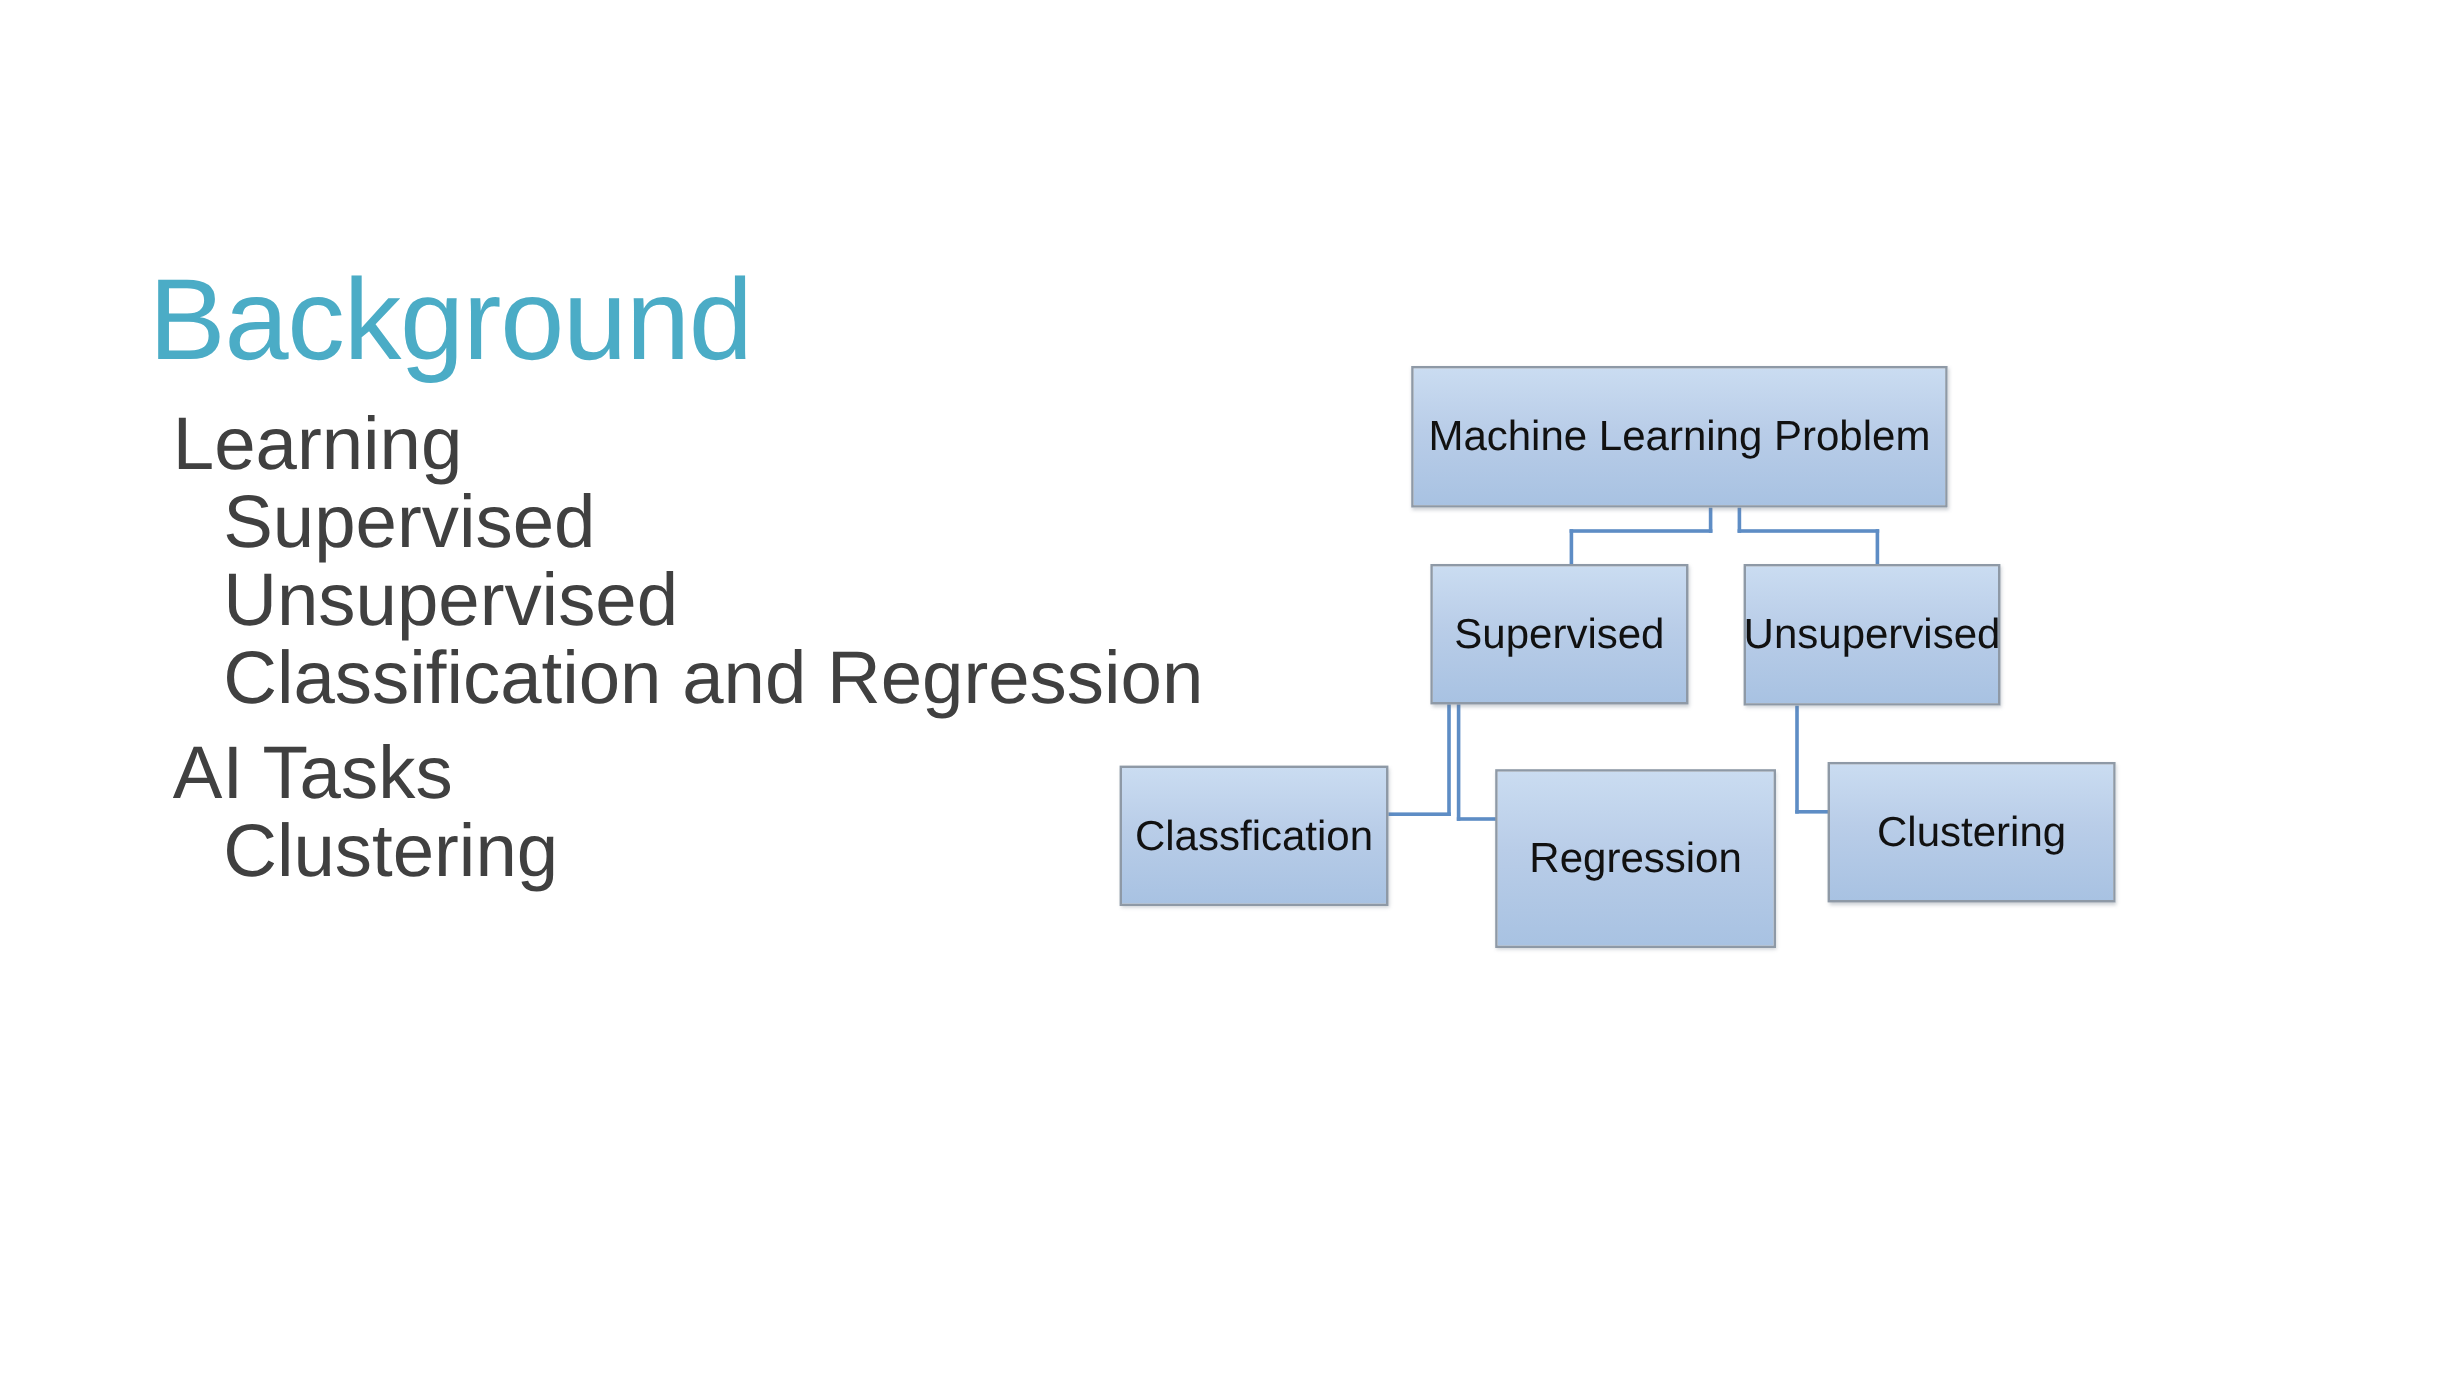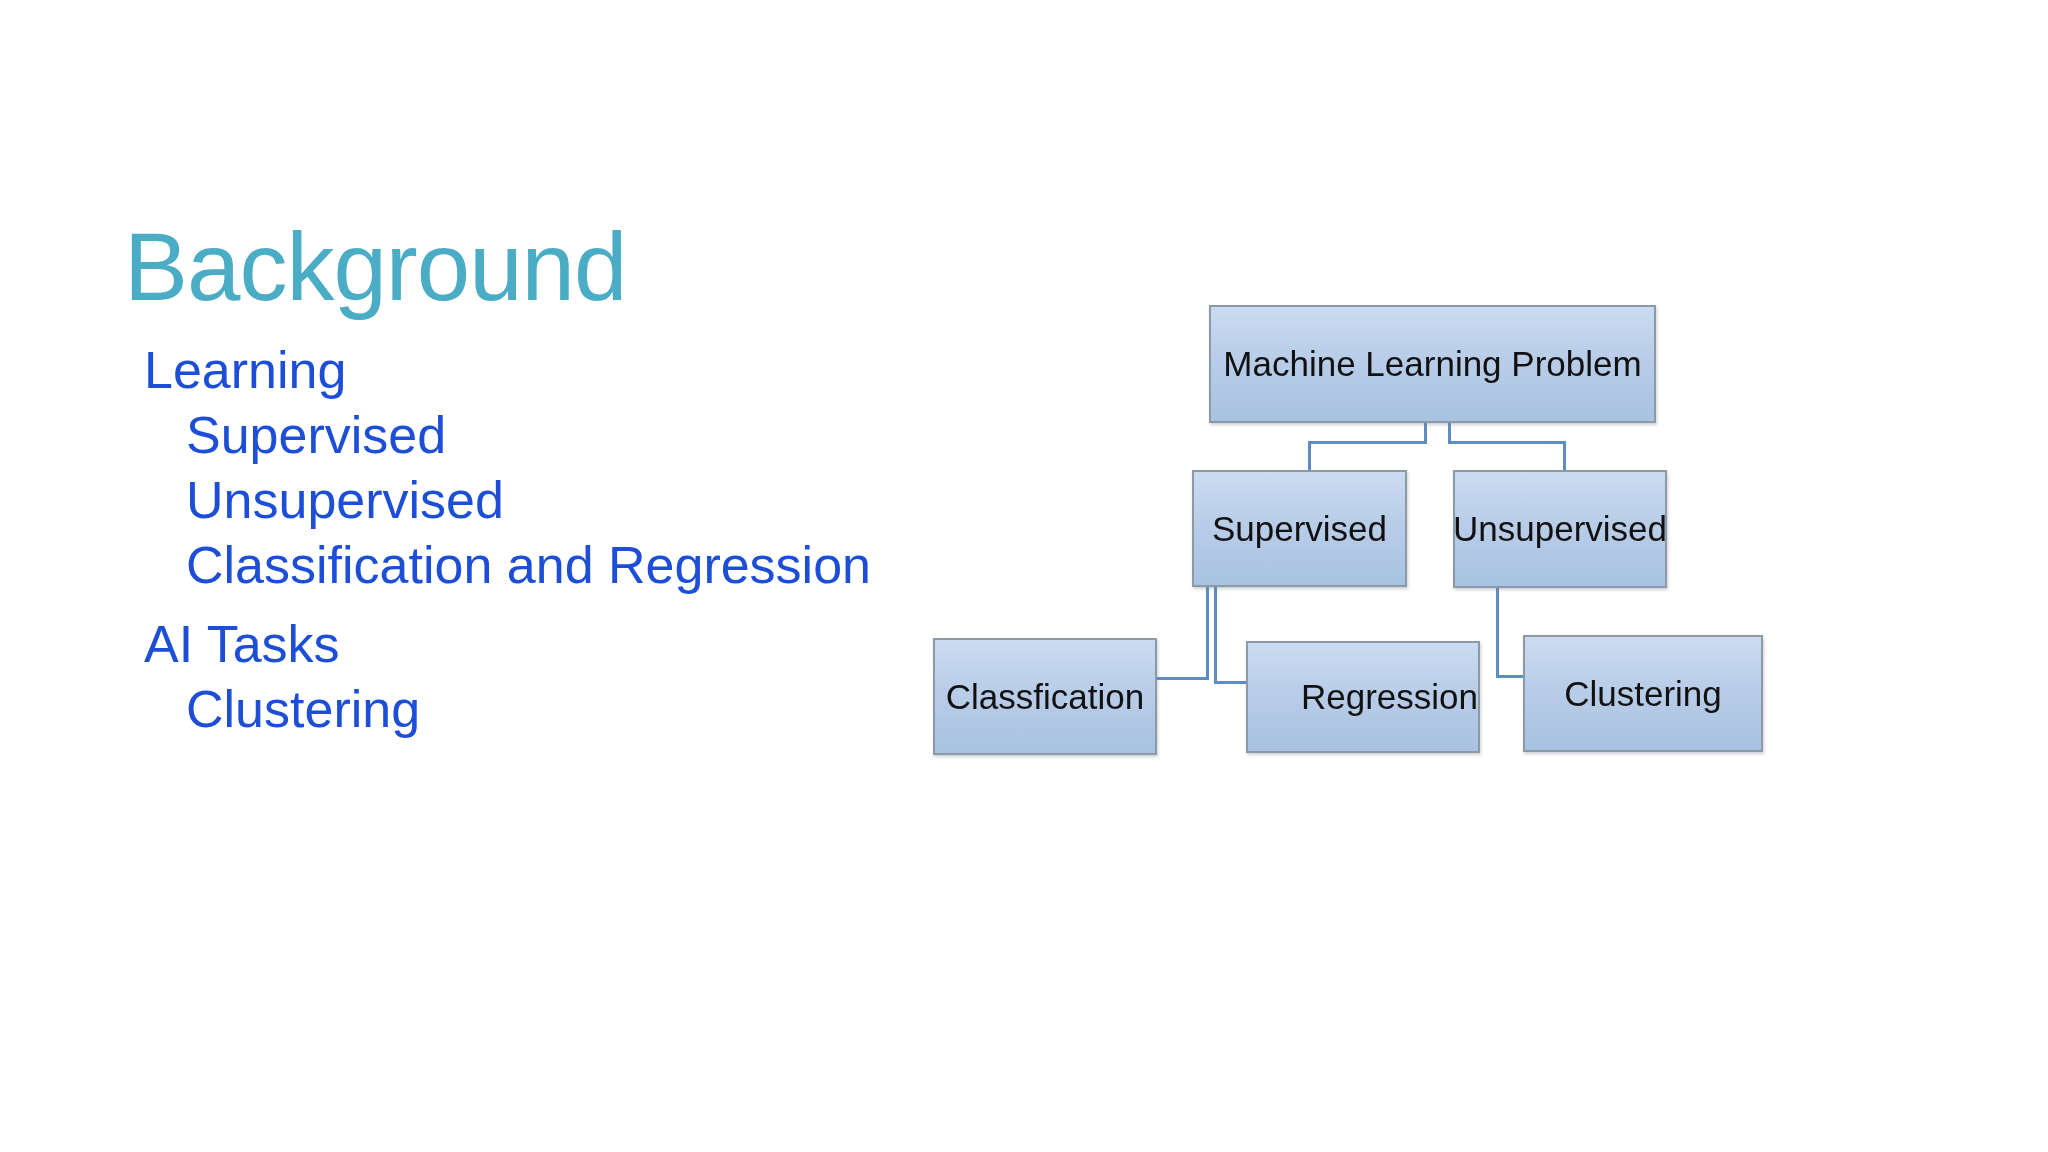--- a/index.html
+++ b/index.html
@@ -23,47 +23,47 @@
     letter-spacing: -1px;
     color: #4BACC6;
     white-space: nowrap;
   }
 
   
   .outline {
     position: absolute;
     left: 144px;
     top: 338px;
-    font-size: 52px;
+    font-size: 62px;
     line-height: 65px;
-    color: #1d4ed8;
+    color: #404040;
   }
   .outline-item { white-space: nowrap; }
   .outline-item.lv2 { padding-left: 42px; }
   .outline-item.para-gap { margin-top: 14px; }
 
   
   .node {
     position: absolute;
     box-sizing: border-box;
     background: linear-gradient(to bottom, #cadcf1 0%, #b9cde8 45%, #a8c2e2 100%);
     border: 2px solid #8e99a6;
     box-shadow: 1px 2px 3px rgba(110, 120, 135, 0.35);
     display: flex;
     align-items: center;
     justify-content: center;
     font-size: 35px;
     color: #111111;
     white-space: nowrap;
   }
-  .node-root          { left: 1209px; top: 305px; width: 447px; height: 118px; }
+  .node-root          { left: 1176px; top: 305px; width: 447px; height: 118px; }
   .node-supervised    { left: 1192px; top: 470px; width: 215px; height: 117px; }
   .node-unsupervised  { left: 1453px; top: 470px; width: 214px; height: 118px; }
   .node-classfication { left:  933px; top: 638px; width: 224px; height: 117px; }
-  .node-regression    { left: 1246px; top: 641px; width: 234px; height: 112px; justify-content: flex-end; }
+  .node-regression    { left: 1246px; top: 641px; width: 234px; height: 149px; }
   .node-clustering    { left: 1523px; top: 635px; width: 240px; height: 117px; }
 
   
   .seg { position: absolute; background: #5e8dc5; }
   .seg.v { width: 3px; }
   .seg.h { height: 3px; }
 
   
   .s1a { left: 1424px; top: 423px; height: 21px; }
   .s1b { left: 1308px; top: 441px; width: 119px; }

